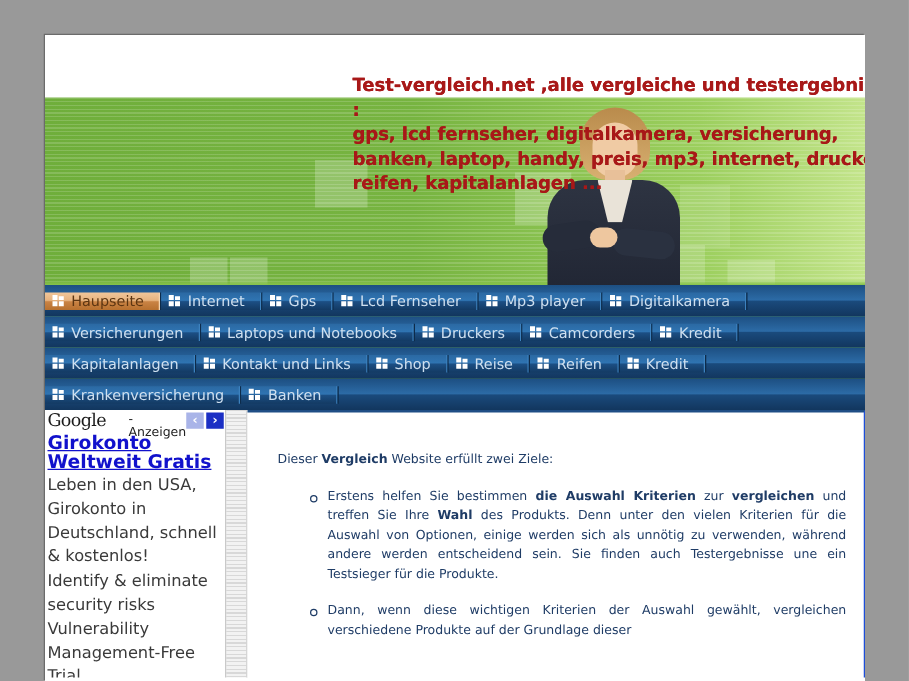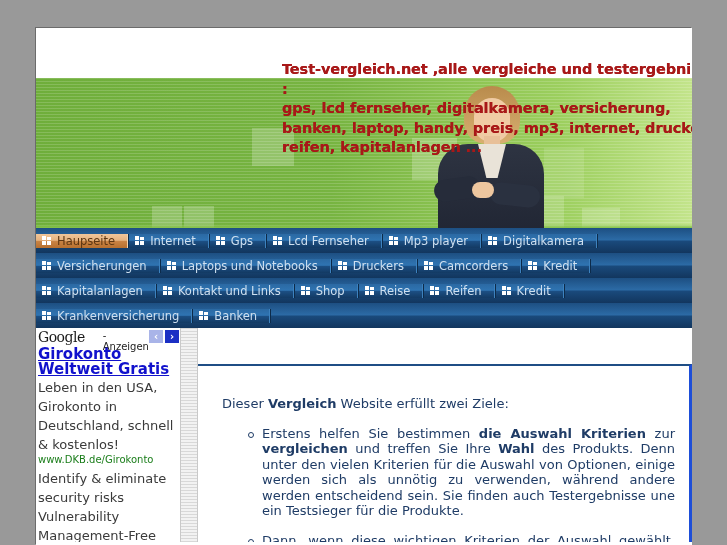--- a/index.html
+++ b/index.html
@@ -211,29 +211,28 @@
       repeating-linear-gradient(to bottom,
         #d8d8d8 0px, #d8d8d8 1px,
         #f2f2f2 1px, #f2f2f2 3px);
     border-left: 1px solid #c9c9c9;
     border-right: 1px solid #c9c9c9;
   }
 
   .content {
     flex: 1;
     border-top: 2px solid #1f4e85;
-    border-right: 3px solid #1d4ed8;
+    border-right: 1px solid #1d4ed8;
     padding: 30px 14px 0 14px;
     box-sizing: border-box;
     color: #1f3c66;
-    font-size: 13px;
+    font-size: 10px;
     line-height: 15.5px;
     background: #ffffff;
     overflow: hidden;
-    margin-top: 36px;
   }
   .content p.intro { margin: 0 0 14px 10px; }
   .content b { font-weight: bold; }
   ul.bullets { margin: 0; padding-left: 36px; list-style: none; }
   ul.bullets li {
     position: relative;
     text-align: justify;
     margin-bottom: 14px;
     padding-left: 14px;
   }
@@ -476,21 +475,20 @@
         <span class="anz">-Anzeigen</span>
         <span class="arrows">
           <span class="arrow prev">‹</span>
           <span class="arrow next">›</span>
         </span>
       </div>
 
       <div class="ad-block">
         <a class="ad-title">Girokonto Weltweit Gratis</a>
         <span class="ad-desc">Leben in den USA, Girokonto in Deutschland, schnell &amp; kostenlos!</span>
-        <span class="ad-url">www.DKB.de/Girokonto</span>
       </div>
 
       <div class="ad-block">
         <span class="ad-desc">Identify &amp; eliminate security risks Vulnerability Management-Free Trial</span>
       </div>
     </div>
 
     <div class="vdivider"></div>
 
     <div class="content">

